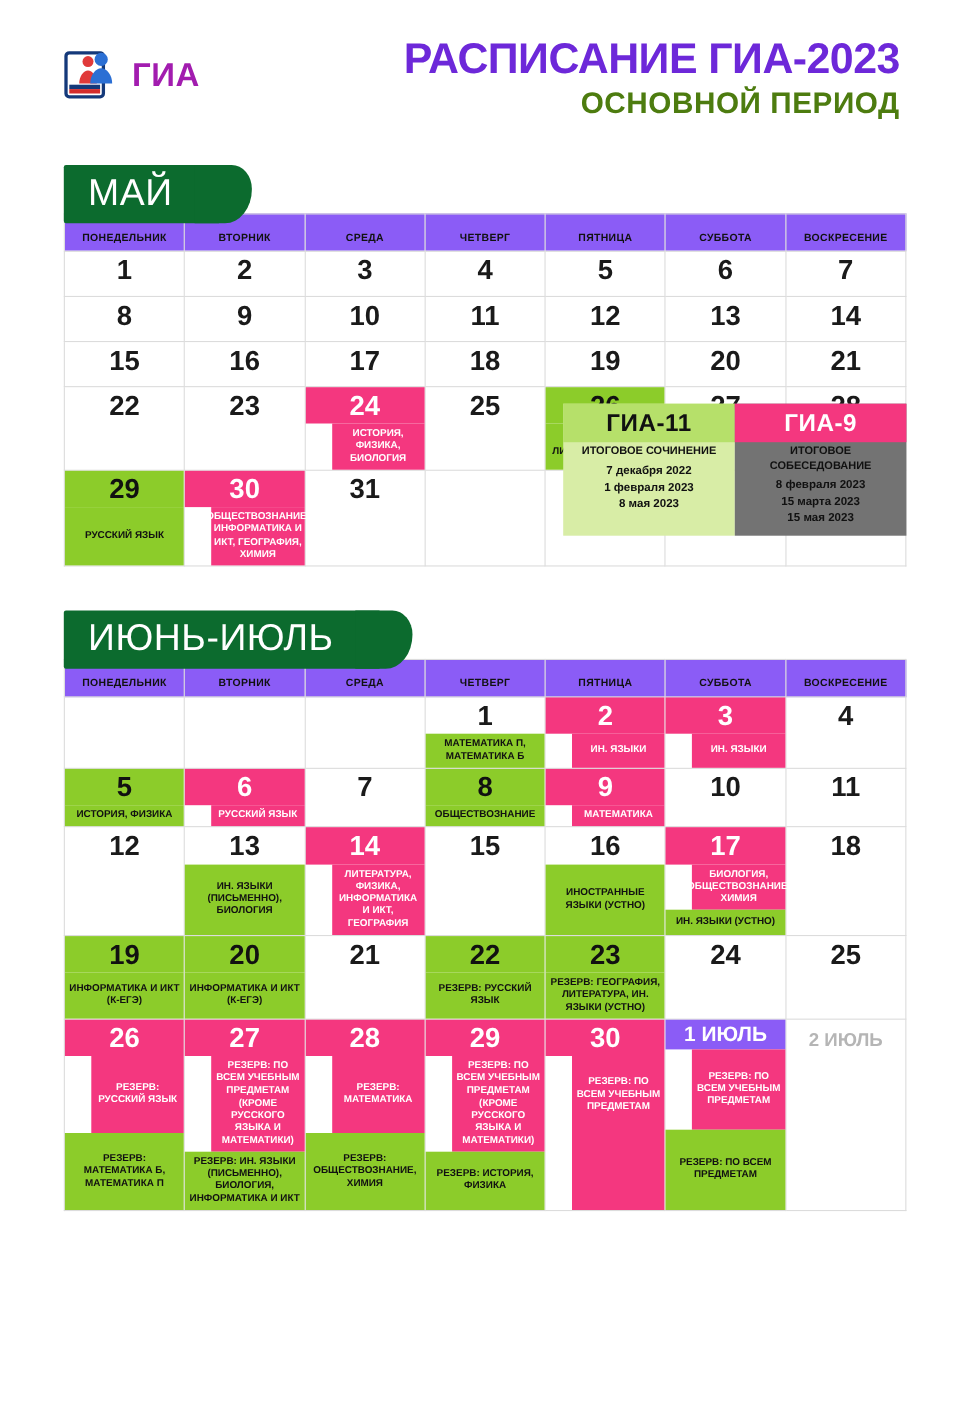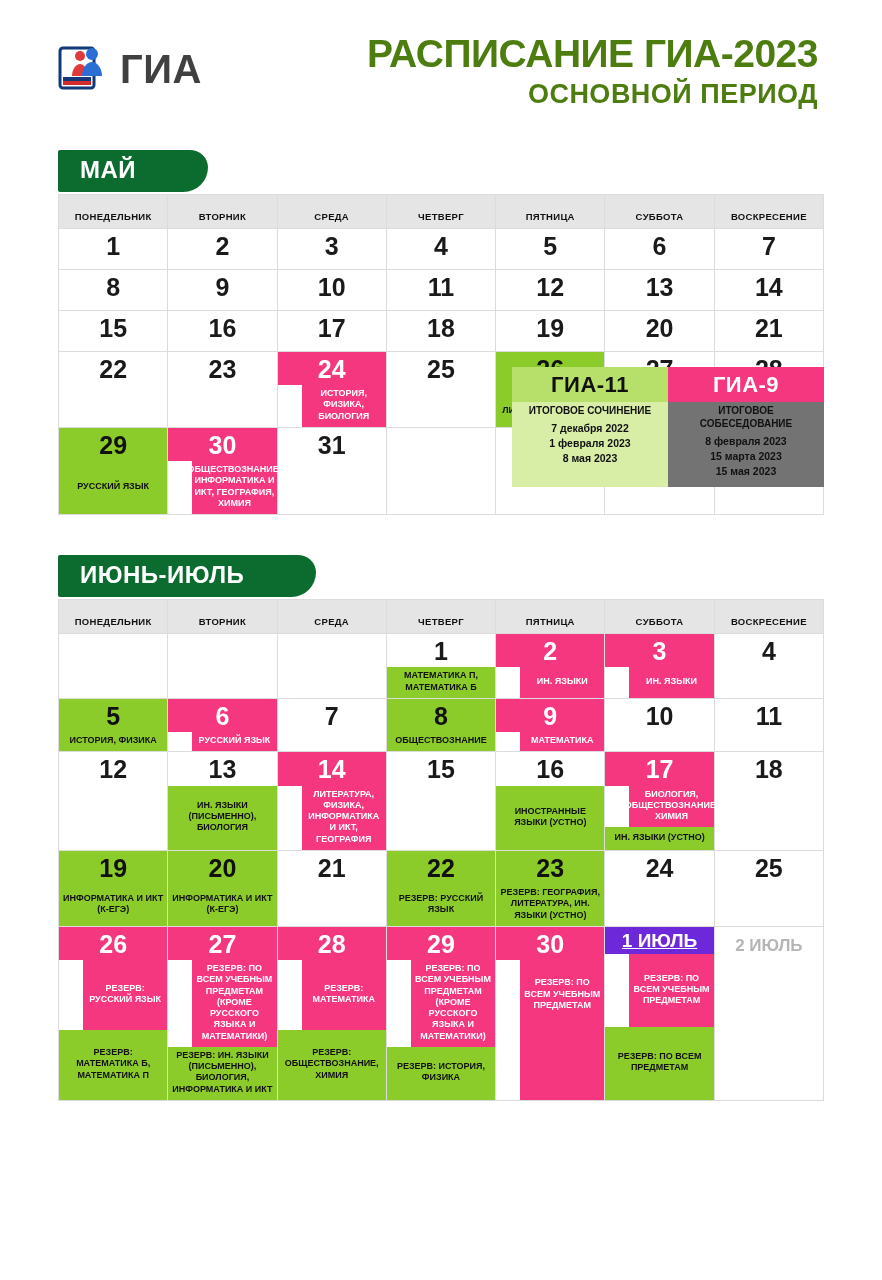--- a/index.html
+++ b/index.html
@@ -11,37 +11,37 @@
     color: #1a1a1a;
     position: relative;
     overflow: hidden;
   }
   .page { position: relative; width: 882px; height: 1280px; padding: 0 58px; }
 
   
   .header { display: flex; align-items: flex-start; padding-top: 34px; }
   .logo-block { width: 170px; display: flex; align-items: center; gap: 8px; padding-top: 10px; }
   .logo-mark { width: 54px; height: 50px; position: relative; }
-  .logo-text { font-size: 40px; font-weight: bold; letter-spacing: 0.5px; color: #404040; }
+  .logo-text { font-size: 30px; font-weight: bold; letter-spacing: 0.5px; color: #a21caf; }
   .title-block { flex: 1; text-align: right; padding-right: 6px; }
   .title-main {
-    font-size: 39px; font-weight: bold; letter-spacing: -0.5px; color: #4d7c0f; line-height: 1.05;
+    font-size: 39px; font-weight: bold; letter-spacing: -0.5px; color: #6d28d9; line-height: 1.05;
   }
   .title-sub {
     font-size: 27px; font-weight: bold; color: #4d7c0f; letter-spacing: 0.5px; margin-top: 4px;
   }
 
   
   .ribbon-wrap { position: relative; margin-top: 40px; height: 44px; }
   .ribbon {
     display: inline-block;
     background: #0c6b2e;
     color: #fff;
-    font-size: 24px;
-    font-weight: bold;
+    font-size: 34px;
+    font-weight: normal;
     letter-spacing: 0.5px;
     padding: 6px 42px 8px 22px;
     position: relative;
     border-radius: 2px 0 0 2px;
   }
   .ribbon::after {
     content: "";
     position: absolute;
     right: -30px; top: 0;
     width: 52px; height: 100%;
@@ -53,21 +53,21 @@
     position: absolute;
     left: 0; bottom: -10px;
     width: 0; height: 0;
     border-left: 0 solid transparent;
   }
 
   
   table.cal { width: 100%; border-collapse: collapse; table-layout: fixed; }
   table.cal th {
     font-size: 9.5px; font-weight: bold; letter-spacing: 0.3px;
-    padding: 16px 0 6px; border: 1px solid #dcdcdc; background: #e5e5e5; color: #111;
+    padding: 16px 0 6px; border: 1px solid #dcdcdc; background: #8b5cf6; color: #111;
     text-transform: uppercase;
   }
   table.cal td {
     border: 1px solid #dcdcdc;
     vertical-align: top;
     height: 40px;
     padding: 0;
     background: #fff;
   }
   .cell { display: flex; flex-direction: column; height: 100%; min-height: 40px; }
@@ -544,21 +544,21 @@
           </td>
           <td>
             <div class="cell">
               <div class="daynum" style="background: rgb(244, 55, 127); color: rgb(255, 255, 255);">30</div>
               <div class="seg pink">РЕЗЕРВ: ПО ВСЕМ УЧЕБНЫМ ПРЕДМЕТАМ</div>
               <div class="seg pink"></div>
             </div>
           </td>
           <td>
             <div class="cell">
-              <div class="daynum small" style="background: #6d28d9; color: rgb(255, 255, 255); text-decoration: underline;">1 ИЮЛЬ</div>
+              <div class="daynum small" style="background: #8b5cf6; color: rgb(255, 255, 255);">1 ИЮЛЬ</div>
               <div class="seg pink">РЕЗЕРВ: ПО ВСЕМ УЧЕБНЫМ ПРЕДМЕТАМ</div>
               <div class="seg green">РЕЗЕРВ: ПО ВСЕМ ПРЕДМЕТАМ</div>
             </div>
           </td>
           <td>
             <div class="cell">
               <div class="daynum muted">2 ИЮЛЬ</div>
             </div>
           </td>
         </tr>

